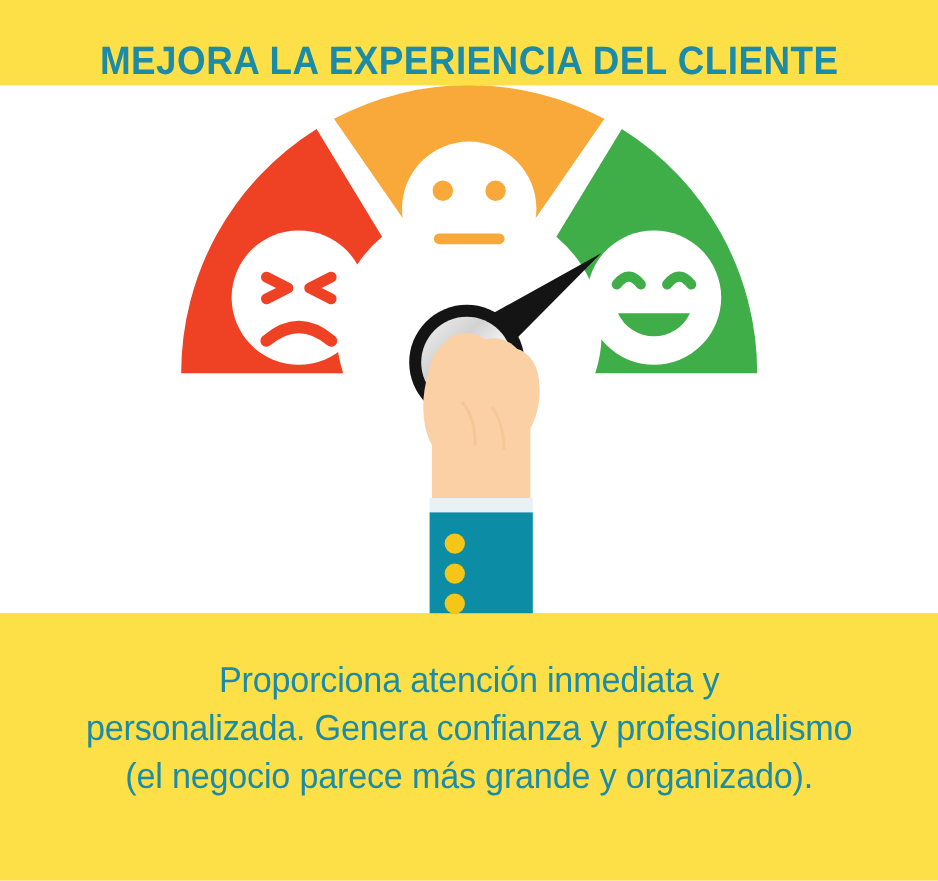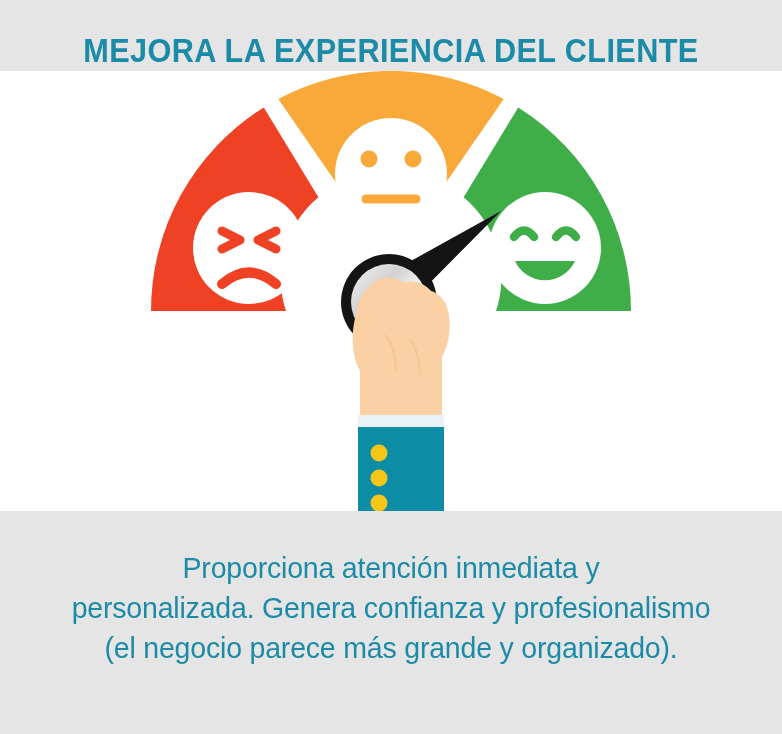--- a/index.html
+++ b/index.html
@@ -14,21 +14,21 @@
     height: 734px;
     font-family: "Liberation Sans", sans-serif;
     overflow: hidden;
     position: relative;
   }
 
   .poster {
     position: relative;
     width: 782px;
     height: 734px;
-    background: #e5e5e5;
+    background: #fde047;
     display: flex;
     flex-direction: column;
     align-items: flex-end;
   }
 
   
   .title {
     margin: 0;
     padding-top: 34px;
     width: 100%;

